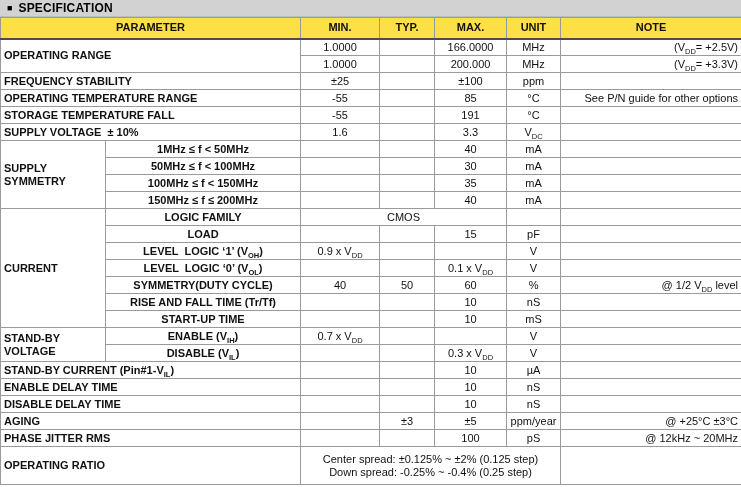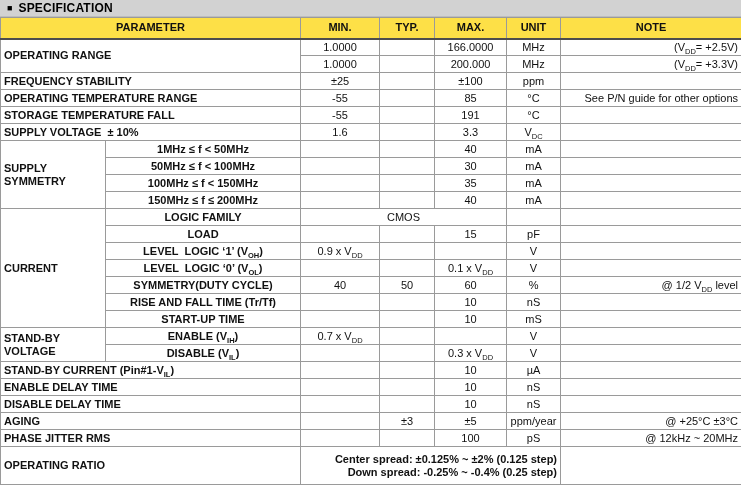--- a/index.html
+++ b/index.html
@@ -39,21 +39,21 @@
     text-align: center;
     height: 21px;
     border-bottom: 2px solid #4d4d4d;
     background: #fde047;
   }
   .param { font-weight: bold; text-align: left; padding-left: 6px; white-space: pre-wrap; }
   .sub   { font-weight: bold; text-align: center; padding-left: 7px; white-space: pre-wrap; }
   .group { font-weight: bold; text-align: left; line-height: 1.25; margin-left: 44px; }
   .val   { text-align: center; font-weight: normal; }
   .note  { text-align: right; padding-left: 6px; font-weight: normal; }
-  .mod   { text-align: right; font-weight: bold; font-size: 10.5px; line-height: 1.25; }
+  .mod   { text-align: center; font-weight: normal; font-size: 10.5px; line-height: 1.25; }
   tr.tall td { height: 38px; }
   sub { font-size: 7.5px; line-height: 0; }
 </style>
 </head>
 <body>
 
 <div class="title-bar">
   <span class="bullet">■</span>
   <span class="title-text">SPECIFICATION</span>
 </div>

